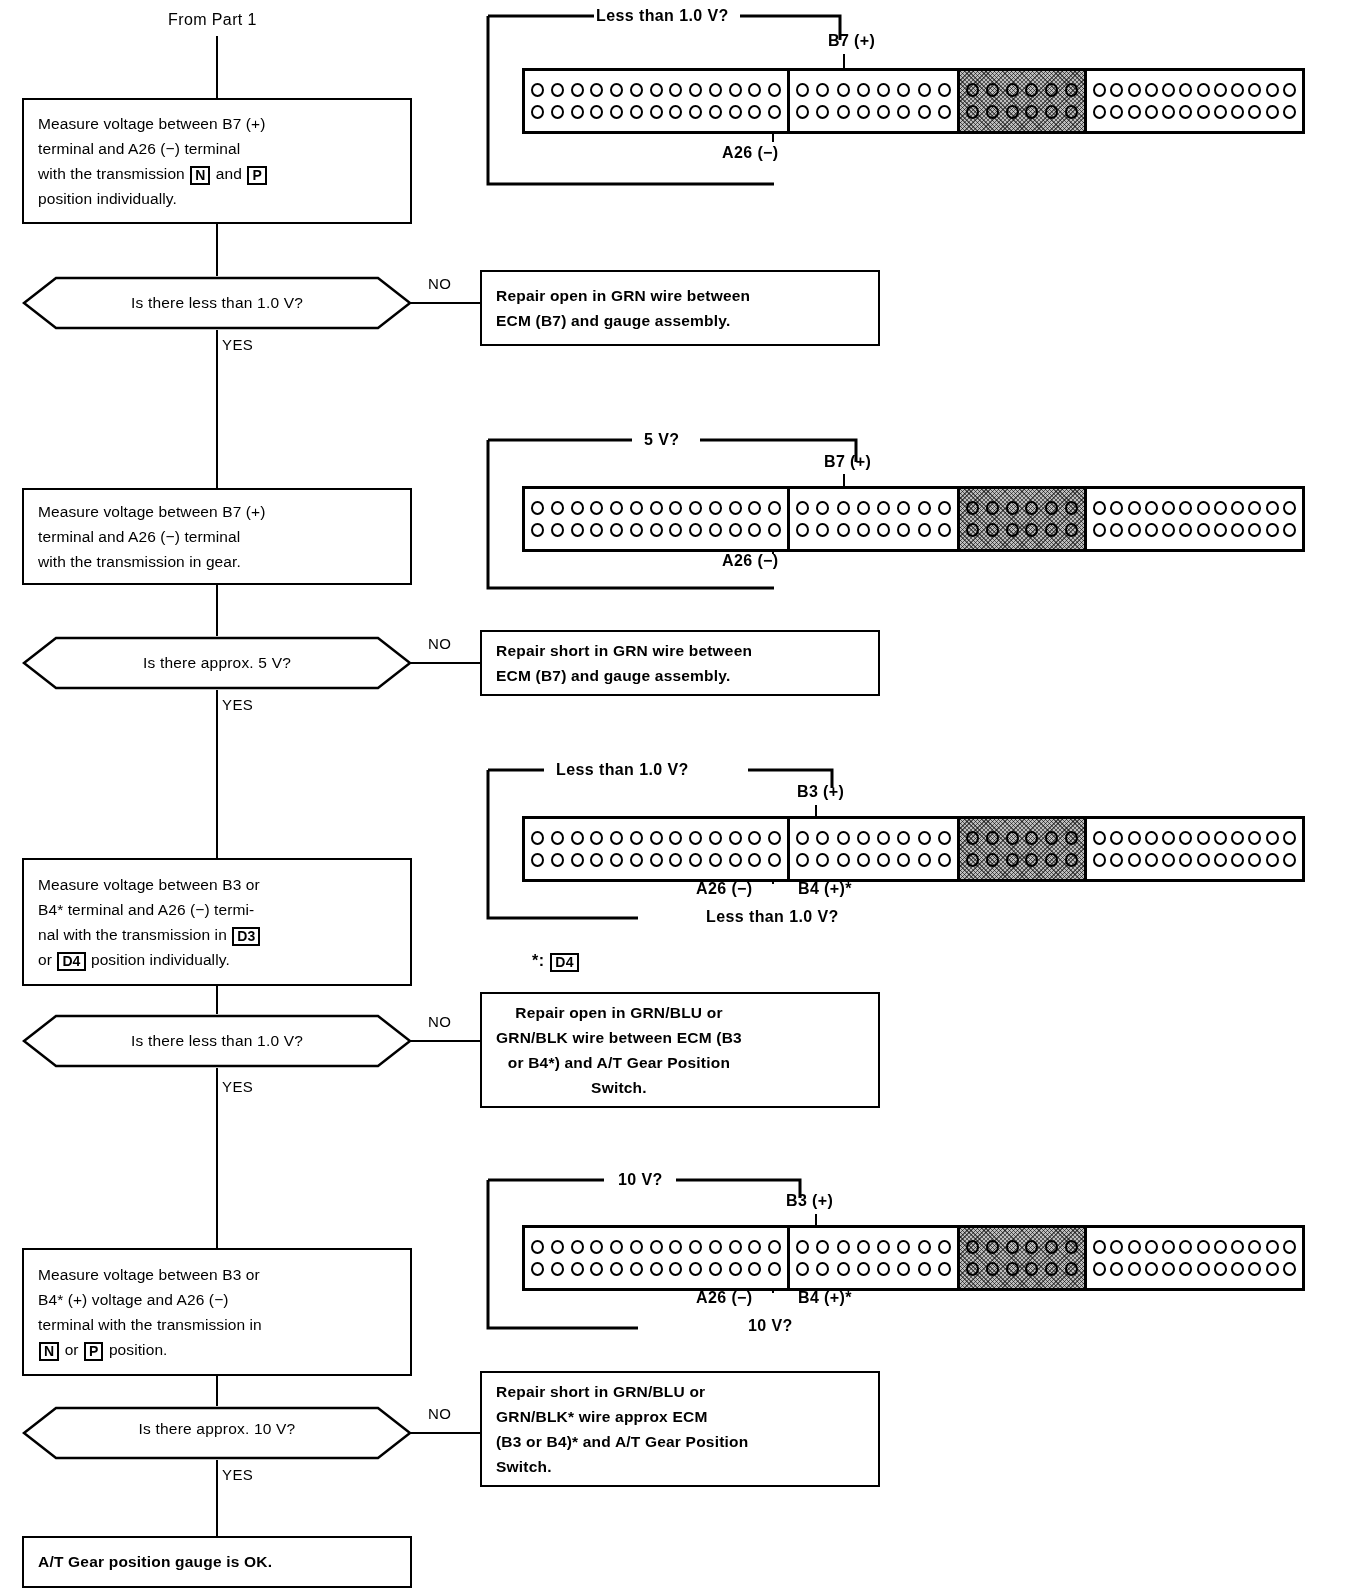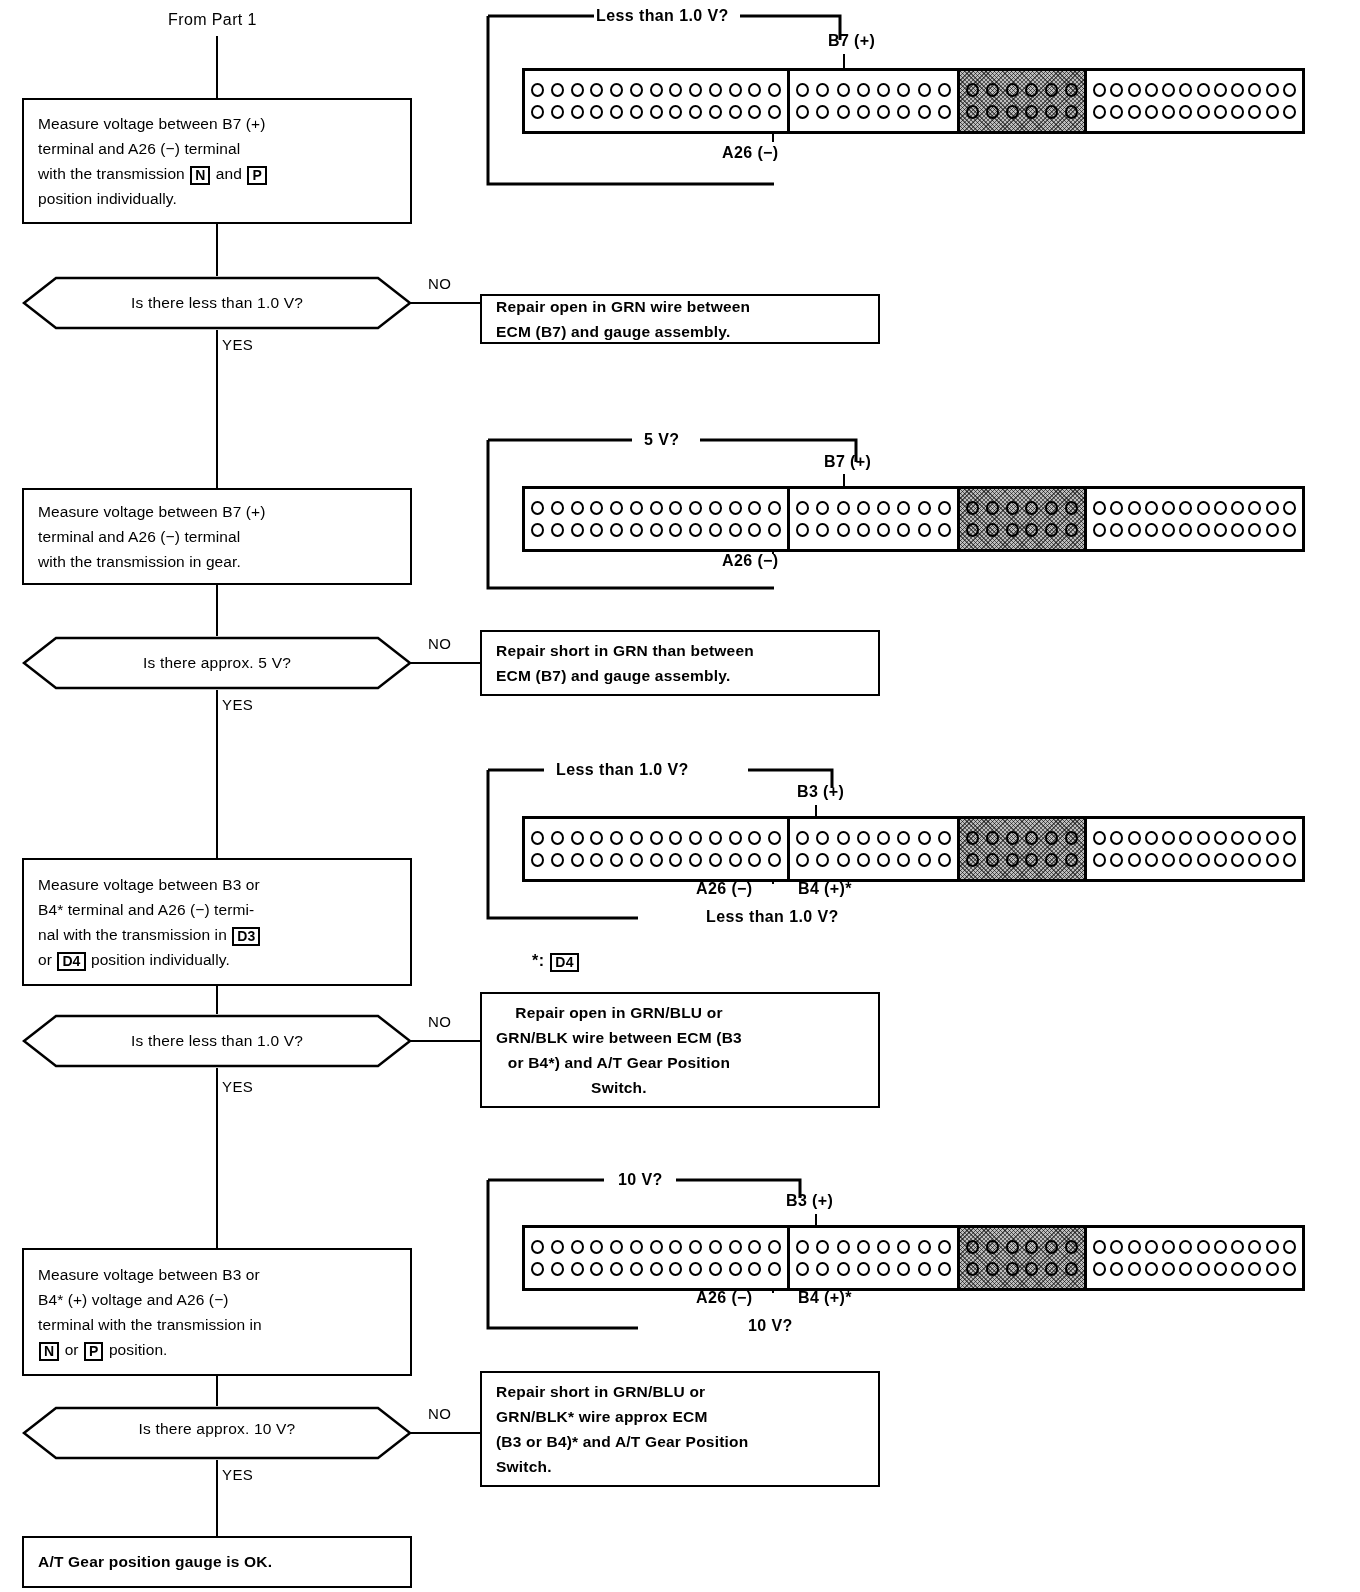--- a/index.html
+++ b/index.html
@@ -77,21 +77,21 @@
   <svg width="390" height="54" viewBox="0 0 390 54">
     <polygon points="2,27 34,2 356,2 388,27 356,52 34,52" fill="#fff" stroke="#000" stroke-width="2.5"></polygon>
   </svg>
   <div class="dtxt">Is there less than 1.0 V?</div>
 </div>
 <div class="hline" style="left:410px;top:302px;width:72px;"></div>
 <div class="lbl" style="left:428px;top:275px;">NO</div>
 <div class="lbl" style="left:222px;top:336px;">YES</div>
 <div class="vline" style="left:216px;top:330px;height:158px;"></div>
 
-<div class="proc bold" style="left:480px;top:270px;width:400px;height:50px;margin-top:24px;">
+<div class="proc bold" style="left:480px;top:270px;width:400px;height:76px;">
   <div class="txt">
     <div>Repair open in GRN wire between</div>
     <div>ECM (B7) and gauge assembly.</div>
   </div>
 </div>
 
 <div class="bracket" style="left:486px;top:14px;">
   <svg width="300" height="172" viewBox="0 0 300 172">
     <path d="M2,2 L2,170 L288,170" fill="none" stroke="#000" stroke-width="3"></path>
     <path d="M2,2 L108,2" fill="none" stroke="#000" stroke-width="3"></path>
@@ -228,21 +228,21 @@
   </svg>
   <div class="dtxt">Is there approx. 5 V?</div>
 </div>
 <div class="hline" style="left:410px;top:662px;width:72px;"></div>
 <div class="lbl" style="left:428px;top:635px;">NO</div>
 <div class="lbl" style="left:222px;top:696px;">YES</div>
 <div class="vline" style="left:216px;top:690px;height:168px;"></div>
 
 <div class="proc bold" style="left:480px;top:630px;width:400px;height:66px;">
   <div class="txt">
-    <div>Repair short in GRN than between</div>
+    <div>Repair short in GRN wire between</div>
     <div>ECM (B7) and gauge assembly.</div>
   </div>
 </div>
 
 <div class="bracket" style="left:486px;top:438px;">
   <svg width="300" height="152" viewBox="0 0 300 152">
     <path d="M2,2 L2,150 L288,150" fill="none" stroke="#000" stroke-width="3"></path>
     <path d="M2,2 L146,2" fill="none" stroke="#000" stroke-width="3"></path>
   </svg>
 </div>

